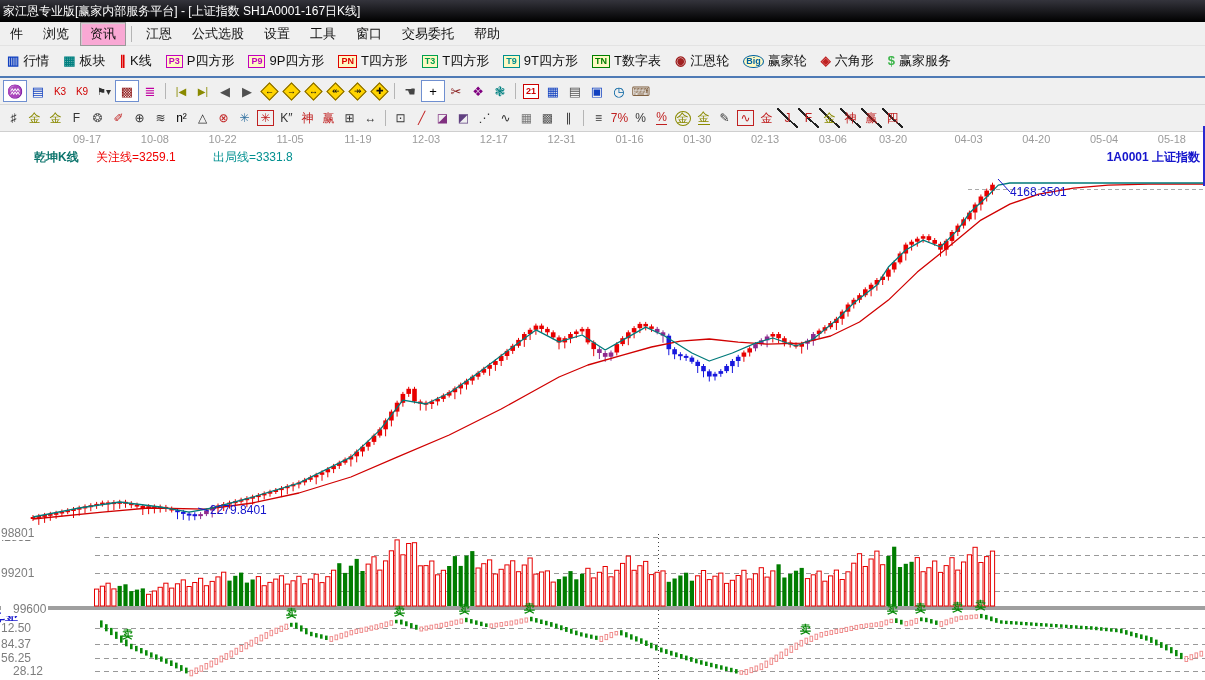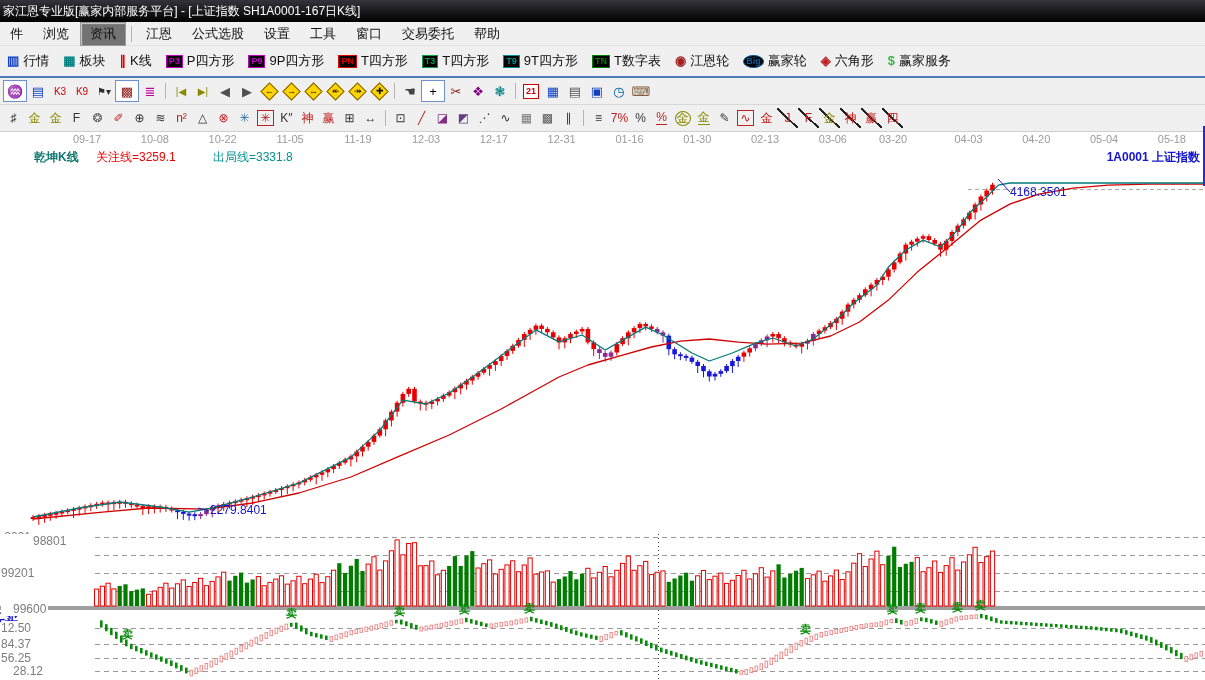--- a/index.html
+++ b/index.html
@@ -4,28 +4,28 @@
 <style>
   html,body{margin:0;padding:0;}
   body{width:1205px;height:680px;overflow:hidden;background:#fff;
        font-family:"Liberation Sans",sans-serif;position:relative;}
   
   .titlebar{height:22px;background:linear-gradient(#34343c,#000);color:#fff;
             font-size:12px;line-height:22px;padding-left:3px;white-space:nowrap;}
   .menubar{height:23px;background:#f0f0f0;display:flex;align-items:center;
            font-size:13px;color:#111;border-bottom:1px solid #e3e3e3;}
   .menu-item{padding:2px 9px;margin:0 1px;white-space:nowrap;}
-  .menu-item.active{border:1px solid #9a9a9a;background:#737373;
+  .menu-item.active{border:1px solid #9a9a9a;background:#f9a8d4;
                     box-shadow:inset 1px 1px 1px #cfcfcf;}
   .vsep{width:1px;height:16px;background:#b5b5b5;margin:0 4px;}
   .quickbar{height:30px;background:#f0f0f0;display:flex;align-items:center;
             font-size:13px;color:#111;border-bottom:2px solid #4e7ab5;}
   .qitem{display:flex;align-items:center;gap:4px;padding:0 7px;white-space:nowrap;}
   .qglyph{font-size:13px;font-weight:bold;line-height:14px;}
-  .qbadge{font-size:9px;font-weight:bold;border:1px solid;padding:0 2px;line-height:11px;background:#000000;}
+  .qbadge{font-size:9px;font-weight:bold;border:1px solid;padding:0 2px;line-height:11px;background:#fef9c3;}
   .qbadge.round{border-radius:50%;}
   .toolbar{height:26px;background:#f0f0f0;display:flex;align-items:center;padding-left:3px;}
   .toolbar.t2{border-bottom:1px solid #d8d8d8;}
   .tool{width:22px;height:20px;display:flex;align-items:center;justify-content:center;
         font-size:13px;line-height:13px;position:relative;}
   .toolbar.t3 .tool{width:21px;font-size:12px;}
   .tool.pressed{border:1px solid #6f8fd0;background:#fff;}
   .tool.small{font-size:10px;}
   .tool .tbadge{font-size:9px;font-weight:bold;border:1px solid;padding:0 2px;background:#fff;}
   .tool.box{outline:1px solid #c02020;outline-offset:-3px;}
@@ -247,21 +247,21 @@
     <span class="tool">
       <span style="color: rgb(192, 32, 32);">✐</span>
     </span>
     <span class="tool">
       <span style="color: rgb(51, 51, 51);">⊕</span>
     </span>
     <span class="tool">
       <span style="color: rgb(51, 51, 51);">≋</span>
     </span>
     <span class="tool small">
-      <span style="color: #b91c1c;">n²</span>
+      <span style="color: #000000;">n²</span>
     </span>
     <span class="tool">
       <span style="color: rgb(51, 51, 51);">△</span>
     </span>
     <span class="tool">
       <span style="color: rgb(192, 32, 32);">⊗</span>
     </span>
     <span class="tool">
       <span style="color: rgb(48, 112, 160);">✳</span>
     </span>
@@ -1111,21 +1111,21 @@
   <span class="olabel hdr hdr-title">乾坤K线</span>
   <span class="olabel hdr hdr-attn">关注线=3259.1</span>
   <span class="olabel hdr hdr-exit">出局线=3331.8</span>
   <span class="olabel hdr hdr-symbol">1A0001 上证指数</span>
 
   <span class="olabel anno" style="left:1010px;top:38px;">4168.3501</span>
   <span class="olabel anno" style="left:210px;top:356px;">2279.8401</span>
 
   <span class="olabel ind-name" style="top:463px;">买卖</span>
 <span class="olabel axis-num" style="top: 383px;">.2831</span>
-    <span class="olabel axis-num" style="top: 387px; padding-left: 32px;">98801</span>
+    <span class="olabel axis-num" style="top: 379px;">98801</span>
     <span class="olabel axis-num" style="top: 419px;">99201</span>
     <span class="olabel axis-num" style="top: 455px; padding-left: 12px;">99600</span>
     <span class="olabel axis-num" style="top: 474px;">12.50</span>
     <span class="olabel axis-num" style="top: 490px;">84.37</span>
     <span class="olabel axis-num" style="top: 504px;">56.25</span>
     <span class="olabel axis-num" style="top: 517px; padding-left: 12px;">28.12</span>
     <span class="sell-marker" style="left: 122px; top: 480.235px;">卖</span>
     <span class="sell-marker" style="left: 286px; top: 459px;">卖</span>
     <span class="sell-marker" style="left: 394px; top: 457.043px;">卖</span>
     <span class="sell-marker" style="left: 459px; top: 455px;">卖</span>

